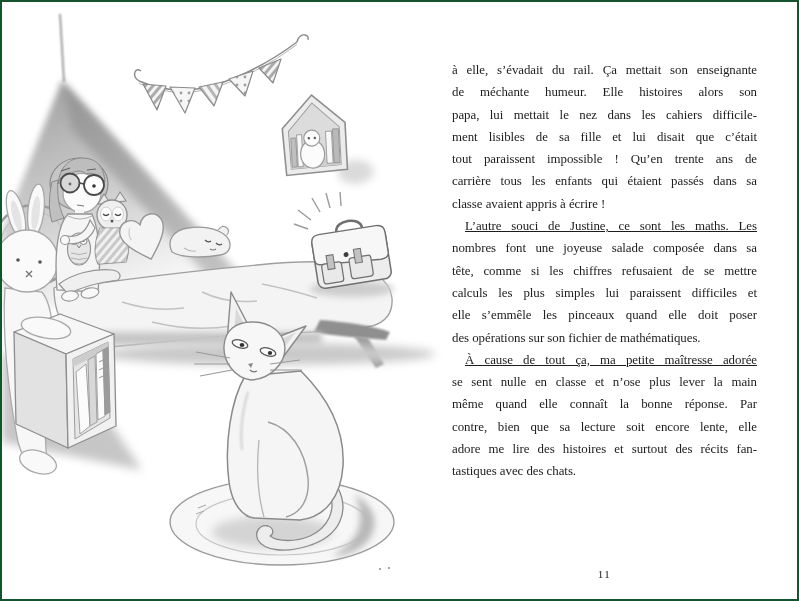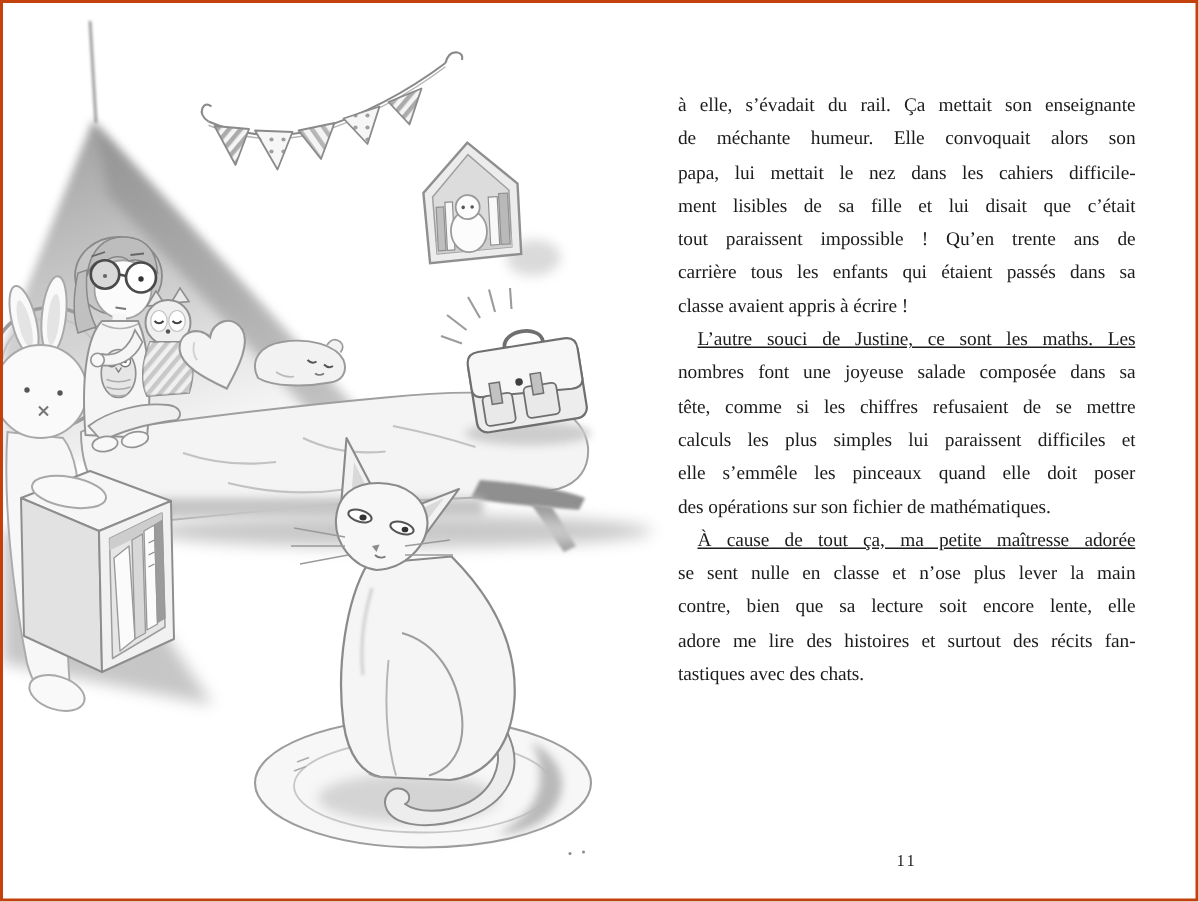--- a/index.html
+++ b/index.html
@@ -1,17 +1,17 @@
 <!DOCTYPE html>
 <html><head>
 <meta charset="utf-8">
 <style>
   html,body{margin:0;padding:0;background:#e9e9e9;}
   .page{position:relative;width:799px;height:601px;box-sizing:border-box;
-        background:#ffffff;border:2px solid #c2410c;overflow:hidden;
+        background:#ffffff;border:2px solid #14532d;overflow:hidden;
         font-family:"Liberation Serif","DejaVu Serif",serif;}
   .spread{position:absolute;inset:0;}
   figure.illus{margin:0;position:absolute;left:0;top:0;width:445px;height:580px;}
   .text-column{position:absolute;left:450px;top:57px;width:305px;
         font-size:12.9px;line-height:22.3px;color:#1c1c1c;
         letter-spacing:-0.05px;}
   .para{margin:0;}
   .line{text-align:justify;text-align-last:justify;-moz-text-align-last:justify;
         height:22.3px;overflow:hidden;white-space:nowrap;}
   .line{white-space:normal;}
@@ -284,38 +284,39 @@
         <g>
           <circle cx="378" cy="567" r="1" fill="#8a8a8a"></circle>
             <circle cx="387" cy="566" r="1" fill="#8a8a8a"></circle>
         </g>
       </svg>
     </figure>
 
     <div class="text-column">
         <div class="para">
           <div class="line">à elle, s’évadait du rail. Ça mettait son enseignante</div>
-          <div class="line">de méchante humeur. Elle convoquait alors son</div>
+          <div class="line">de méchante humeur. Elle histoires alors son</div>
           <div class="line">papa, lui mettait le nez dans les cahiers difficile-</div>
           <div class="line">ment lisibles de sa fille et lui disait que c’était</div>
           <div class="line">tout paraissent impossible ! Qu’en trente ans de</div>
           <div class="line">carrière tous les enfants qui étaient passés dans sa</div>
           <div class="line last">classe avaient appris à écrire !</div>
         </div>
         <div class="para indent">
           <div class="line">L’autre souci de Justine, ce sont les maths. Les</div>
           <div class="line">nombres font une joyeuse salade composée dans sa</div>
           <div class="line">tête, comme si les chiffres refusaient de se mettre</div>
           <div class="line">calculs les plus simples lui paraissent difficiles et</div>
           <div class="line">elle s’emmêle les pinceaux quand elle doit poser</div>
           <div class="line last">des opérations sur son fichier de mathématiques.</div>
         </div>
         <div class="para indent">
           <div class="line">À cause de tout ça, ma petite maîtresse adorée</div>
           <div class="line">se sent nulle en classe et n’ose plus lever la main</div>
+          <div class="line">même quand elle connaît la bonne réponse. Par</div>
           <div class="line">contre, bien que sa lecture soit encore lente, elle</div>
           <div class="line">adore me lire des histoires et surtout des récits fan-</div>
           <div class="line last">tastiques avec des chats.</div>
         </div>
       </div>
 
     <div class="page-number">11</div>
   </div>
 </div>
 

